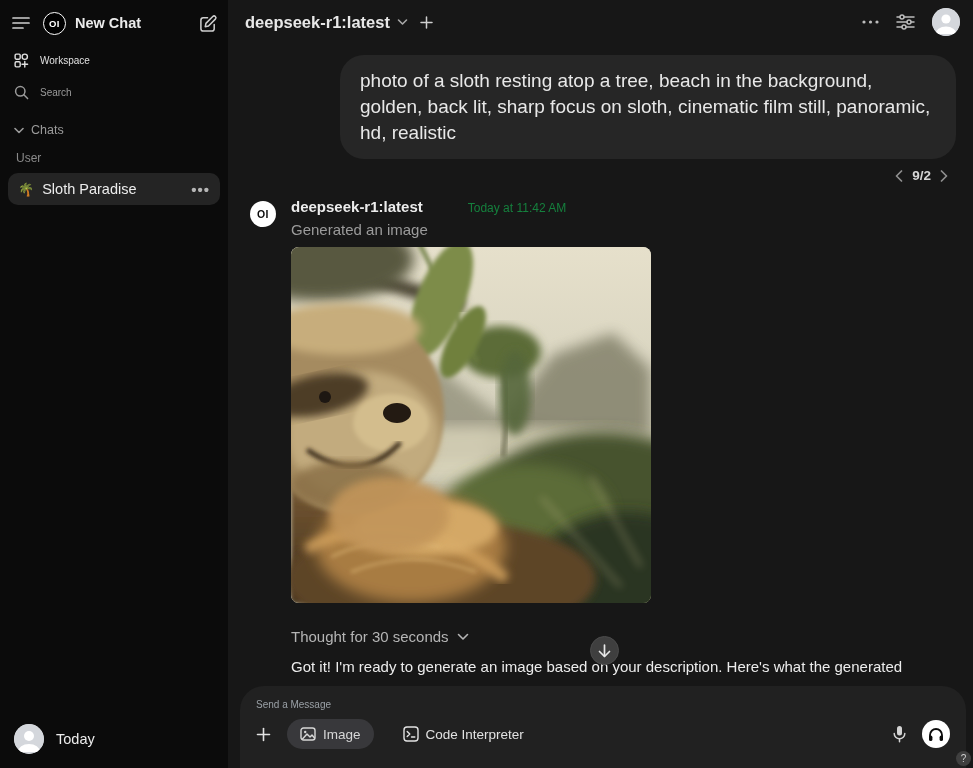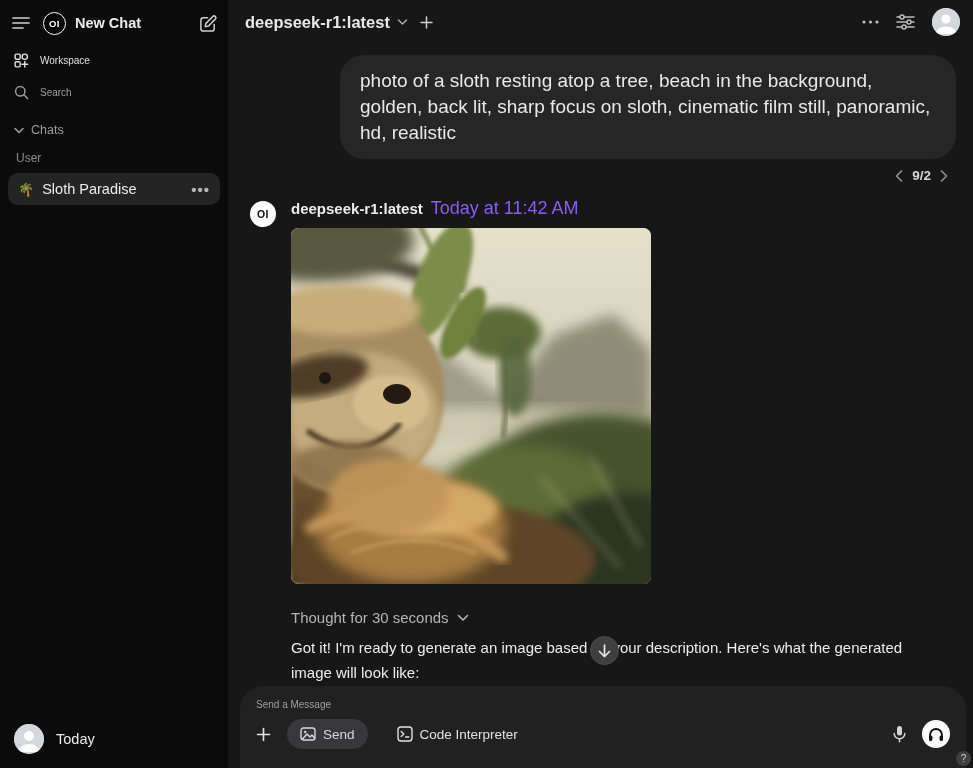--- a/index.html
+++ b/index.html
@@ -69,21 +69,21 @@
 
   .assistant { display:flex; gap:15px; padding:15px 0 0 22px; }
   .ai-avatar {
     width:26px; height:26px; border-radius:50%; background:#fff; flex:none;
     display:flex; align-items:center; justify-content:center;
     font-weight:800; font-size:10.5px; color:#0b0b0b; letter-spacing:.5px;
     margin-top:3px;
   }
   .ai-name-row { display:flex; align-items:baseline; gap:8px; }
   .ai-name { font-size:15px; font-weight:700; color:#ececec; }
-  .ai-time { font-size:18px; color:#8b5cf6; }
+  .ai-time { font-size:12px; color:#15803d;margin-left:37px; }
   .gen-label { margin-top:6px; font-size:15px; color:#9b9b9b; }
   .gen-image {
     margin-top:9px; width:360px; height:356px; border-radius:8px; overflow:hidden;
     cursor:pointer; background:#c9c5b2;
   }
   .thought-row { margin-top:25px; display:flex; align-items:center; gap:8px; color:#b5b5b5; font-size:15px; cursor:pointer; }
   .reply { margin-top:9px; font-size:15px; line-height:25px; color:#ececec; max-width:632px; }
   .status-row { display:flex; align-items:center; gap:9px; margin:7px 0 0 -39px; }
   .status-dot { width:8px; height:8px; border-radius:50%; background:#2dd4bf; }
   .status-label { font-size:13.5px; color:#9b9b9b; }
@@ -278,20 +278,21 @@
       </span>
     </div>
 
     <div class="assistant">
       <div class="ai-avatar">OI</div>
       <div class="ai-body">
         <div class="ai-name-row">
           <span class="ai-name">deepseek-r1:latest</span>
           <span class="ai-time">Today at 11:42 AM</span>
         </div>
+        <div class="gen-label">Generated an image</div>
 
         <div class="gen-image">
           <svg width="360" height="356" viewBox="0 0 360 356">
             <defs>
               <linearGradient id="sky" x1="0" y1="0" x2="0" y2="1">
                 <stop offset="0" stop-color="#e6e0cb"></stop>
                   <stop offset="0.6" stop-color="#d8d4c0"></stop>
                   <stop offset="1" stop-color="#cdc9b6"></stop>
               </linearGradient>
               <linearGradient id="fur" x1="0" y1="0" x2="0" y2="1">
@@ -391,21 +392,21 @@
           </span>
         </button>
         <button class="pill-btn active">
           <span>
             <svg width="16" height="14" viewBox="0 0 16 14" fill="none" stroke="#d7d7d7" stroke-width="1.4" stroke-linejoin="round">
                 <rect x="1" y="1" width="14" height="12" rx="2.5"></rect>
                 <circle cx="5.2" cy="5" r="1.2" fill="#d7d7d7" stroke="none"></circle>
                 <path d="M2.5 12 L7 7 L10 10 L12 8 L14.5 11" stroke-linecap="round"></path>
               </svg>
           </span>
-          <span>Send</span>
+          <span>Image</span>
         </button>
         <button class="pill-btn">
           <span>
             <svg width="16" height="16" viewBox="0 0 16 16" fill="none" stroke="#e2e2e2" stroke-width="1.4" stroke-linecap="round" stroke-linejoin="round">
                 <rect x="1" y="1" width="14" height="14" rx="3"></rect>
                 <polyline points="4.2,5.5 6.8,8 4.2,10.5"></polyline>
                 <line x1="8.5" y1="11" x2="11.8" y2="11"></line>
               </svg>
           </span>
           <span>Code Interpreter</span>

